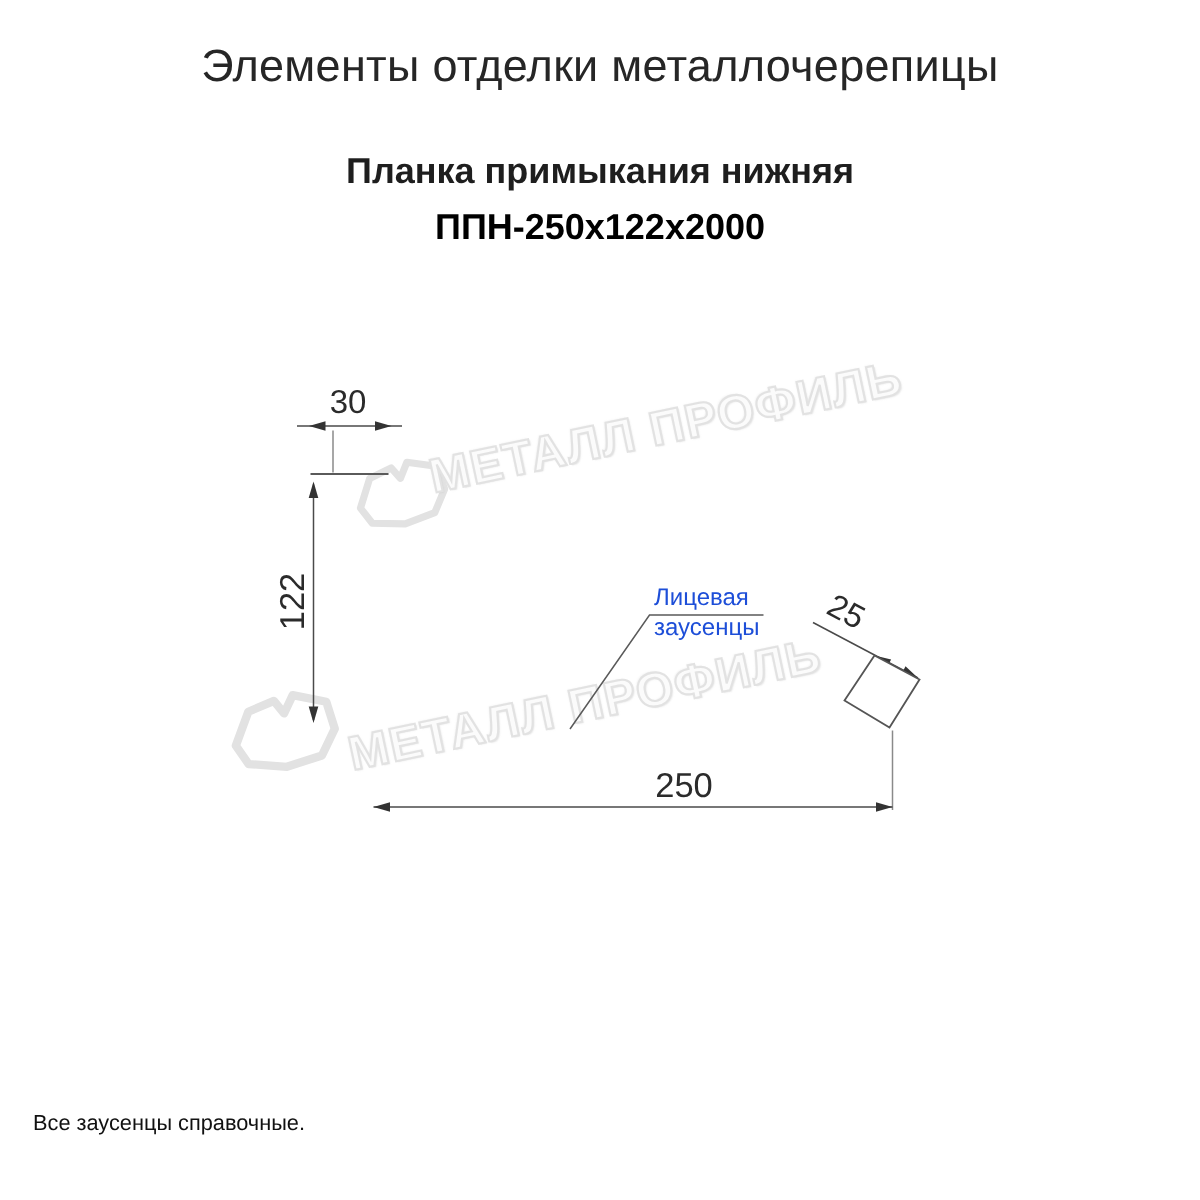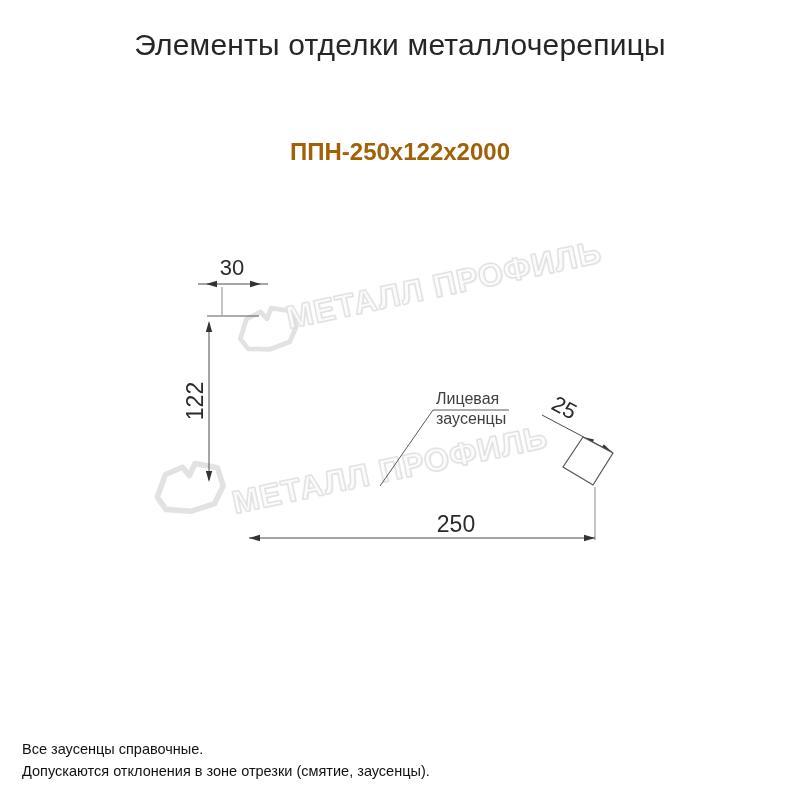--- a/index.html
+++ b/index.html
@@ -4,45 +4,46 @@
 <style>
   html,body{margin:0;padding:0;background:#fff;}
   .screen{
     position:relative;width:737px;height:800px;background:#ffffff;overflow:hidden;
     font-family:"Liberation Sans","DejaVu Sans",sans-serif;color:#1f1f1f;
   }
   .abs{position:absolute;}
   .centered{left:0;width:800px;text-align:center;}
   .title{top:28px;font-size:30px;font-weight:400;letter-spacing:0.2px;color:#262626;}
   .subtitle{top:101px;font-size:24px;font-weight:700;color:#1e1e1e;}
-  .product-code{top:138px;font-size:24px;font-weight:700;color:#a16207;}
+  .product-code{top:138px;font-size:24px;font-weight:700;color:#000000;}
 
   .layer-watermark{position:absolute;inset:0;z-index:1;}
   .layer-lines{position:absolute;inset:0;z-index:2;pointer-events:none;}
   .layer-text{position:absolute;inset:0;z-index:3;}
 
   .wm-text{
     position:absolute;white-space:nowrap;font-size:32px;font-weight:700;letter-spacing:1px;
     color:#fbfbfb;-webkit-text-stroke:1.4px #e2e2e2;
     text-shadow:1px 1px 1px rgba(190,190,190,.35), -1px -1px 1px rgba(230,230,230,.4);
     transform:translate(-50%,-50%) rotate(-12deg);
   }
   .dim-text{position:absolute;font-size:22px;color:#2b2b2b;transform:translate(-50%,-50%);white-space:nowrap;}
   .dim-text.big{font-size:23px;}
   .dim-rot-left{transform:translate(-50%,-50%) rotate(-90deg);}
   .dim-rot-hem{transform:translate(-50%,-50%) rotate(28deg);}
-  .face-label{position:absolute;left:436px;top:389px;font-size:16px;line-height:20px;color:#404040;}
+  .face-label{position:absolute;left:436px;top:389px;font-size:16px;line-height:20px;color:#1d4ed8;}
   .footnotes{position:absolute;left:22px;top:739px;font-size:14.5px;line-height:21.5px;color:#111;}
 </style>
 </head>
 <body>
 
 <div class="screen">
 
   <div class="abs centered title">Элементы отделки металлочерепицы</div>
+  <div class="abs centered subtitle">Планка примыкания нижняя</div>
   <div class="abs centered product-code">ППН-250х122х2000</div>
 
   <div class="layer-watermark">
     <svg class="abs" style="left:234px;top:301px;transform:rotate(-6deg);" width="68" height="56" viewBox="0 0 100 72">
       <path d="M8,46 L20,18 L42,10 L50,21 L58,6 L86,13 L92,36 L80,58 L50,66 L18,62 Z" fill="#ffffff" stroke="#e2e2e2" stroke-width="7" stroke-linejoin="round"></path>
     </svg>
     <div class="wm-text" style="left:444px;top:285px;">МЕТАЛЛ ПРОФИЛЬ</div>
 
     <svg class="abs" style="left:150px;top:459px;transform:rotate(-3deg);" width="80" height="57" viewBox="0 0 100 72">
       <path d="M8,46 L20,18 L42,10 L50,21 L58,6 L86,13 L92,36 L80,58 L50,66 L18,62 Z" fill="#ffffff" stroke="#e2e2e2" stroke-width="7" stroke-linejoin="round"></path>
@@ -86,17 +87,16 @@
     <div class="dim-text dim-rot-hem" style="left:564px;top:408px;">25</div>
     <div class="dim-text big" style="left:420px;top:524px;margin-left:36px;">250</div>
 
     <div class="face-label">
       <div>Лицевая</div>
       <div>заусенцы</div>
     </div>
 
     <div class="footnotes">
       <div>Все заусенцы справочные.</div>
-      <div>Допускаются отклонения в зоне отрезки (смятие, заусенцы).</div>
     </div>
   </div>
 
 </div>
 
 </body></html>

